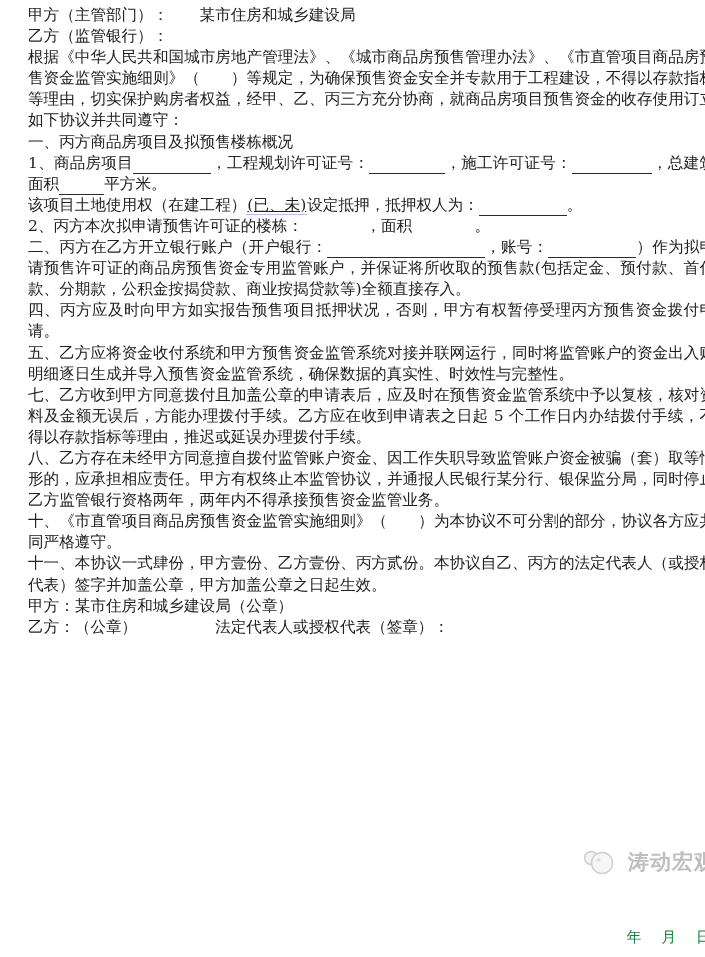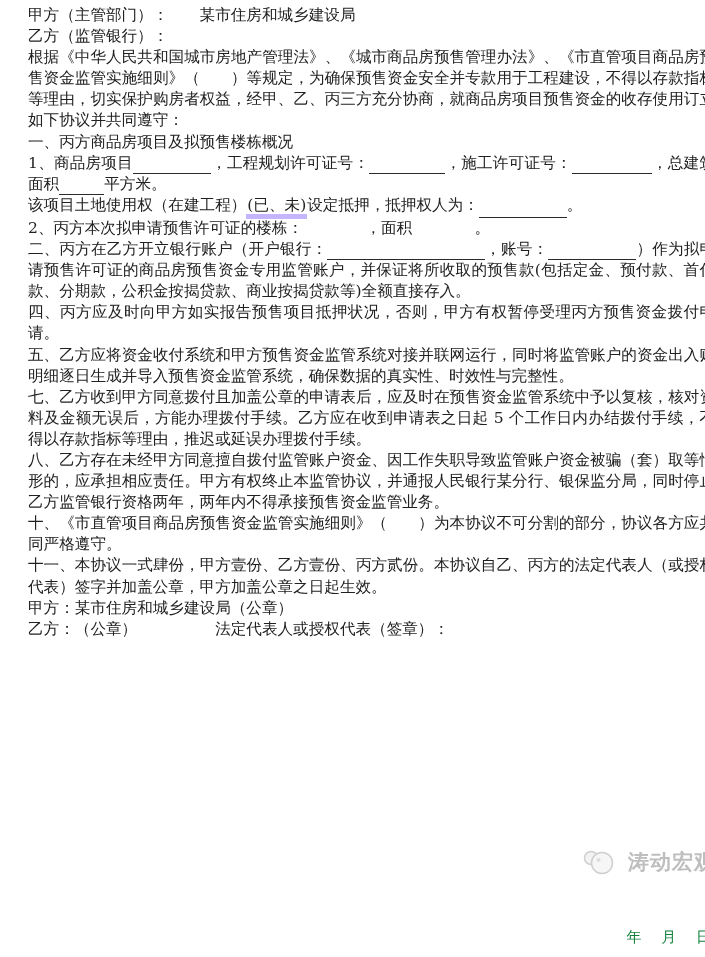--- a/index.html
+++ b/index.html
@@ -24,22 +24,23 @@
     word-break:break-all;
   }
   .run{white-space:pre-wrap;}
   .blank{
     display:inline-block;
     height:1.02em;
     border-bottom:1px solid #2a2a2a;
     vertical-align:bottom;
   }
   .uline{
-    border-bottom:5px solid #c4b5fd;
+    border-bottom:1px solid #c4b5fd;
     padding:0 1px;
+    text-decoration:underline;
   }
   .watermark{
     position:absolute;
     right:8px;
     top:848px;
     display:flex;
     gap:12px;
     color:#b3b3b3;
     font-size:21px;
     font-weight:600;

